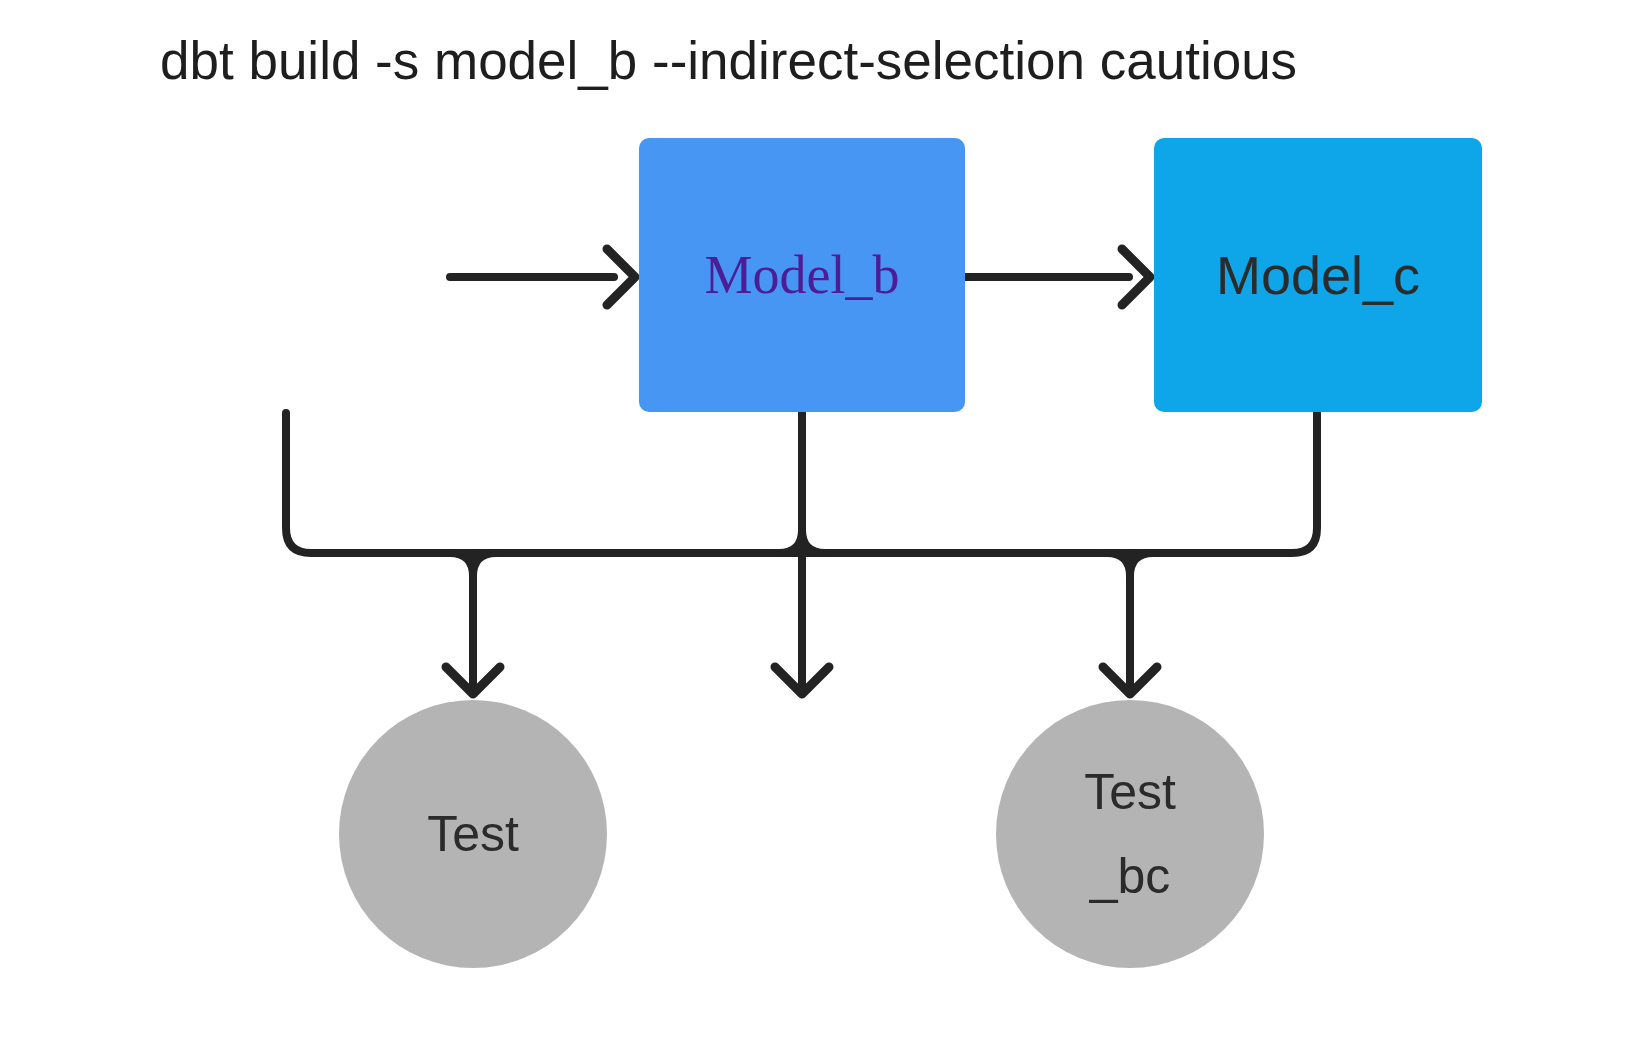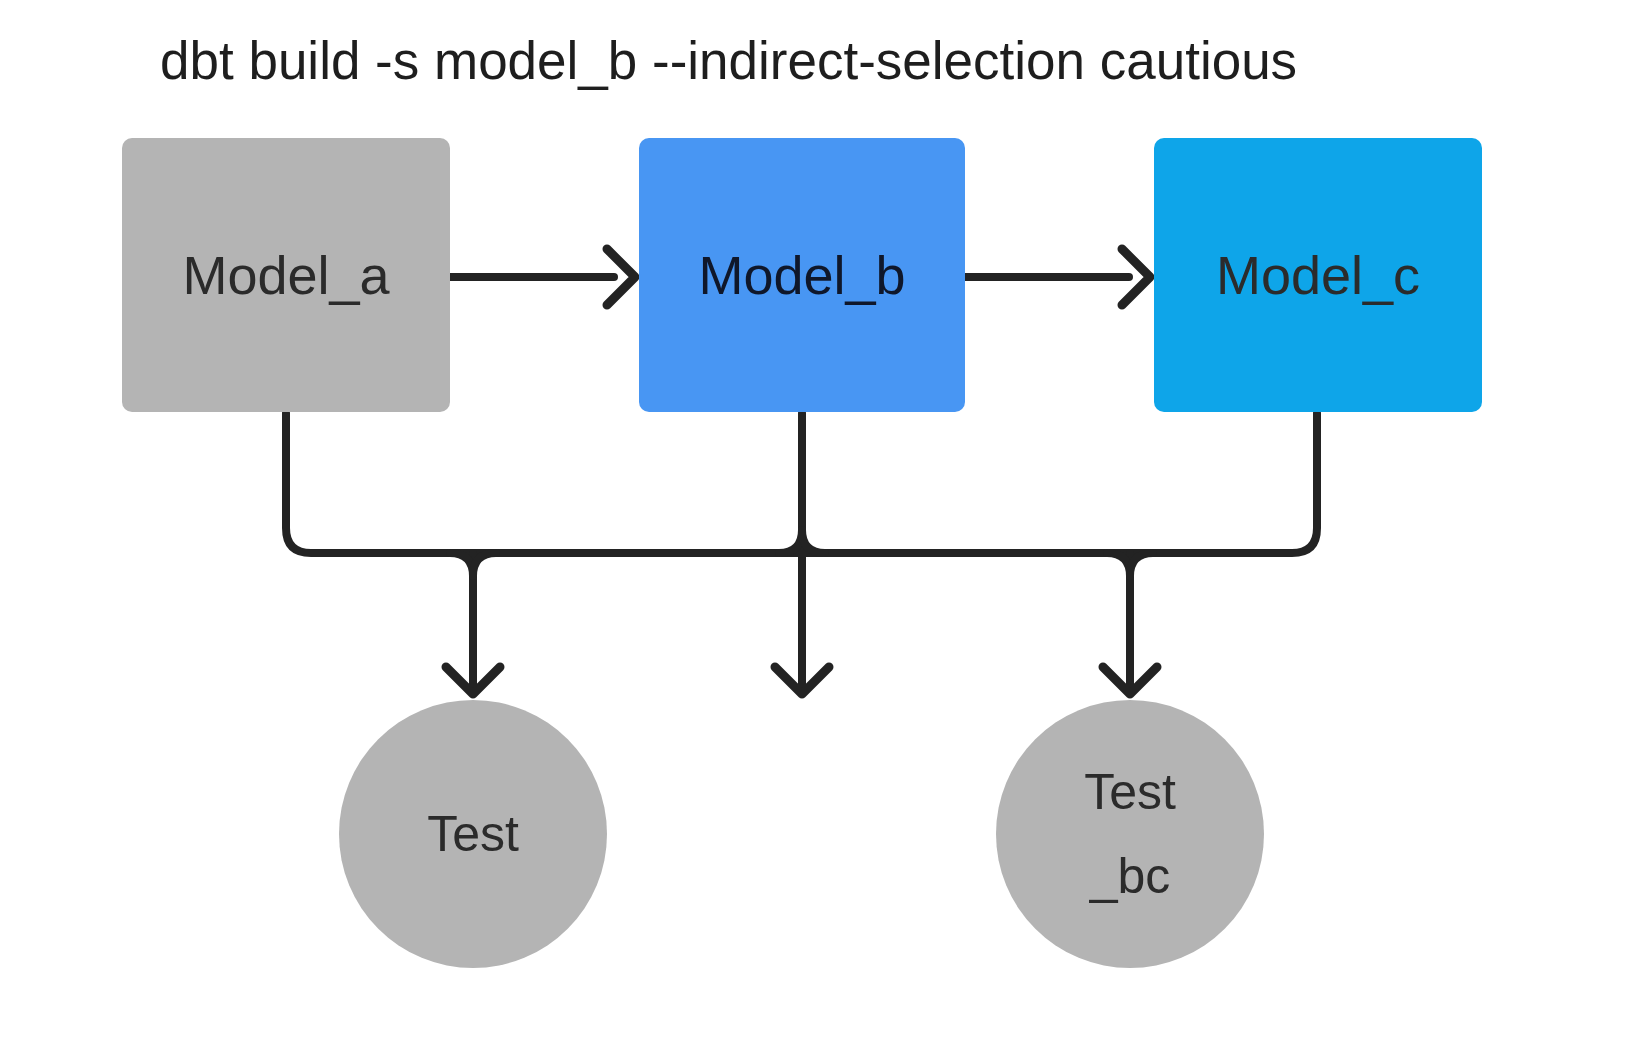--- a/index.html
+++ b/index.html
@@ -52,21 +52,21 @@
     top: 138px;
     height: 274px;
     border-radius: 10px;
     display: flex;
     align-items: center;
     justify-content: center;
     font-size: 54px;
     color: #2b2b2b;
   }
   .box-a { left: 122px;  width: 328px; background: #b4b4b4; }
-  .box-b { left: 639px;  width: 326px; background: #4896f3; color: #0f172a; }
+  .box-b { left: 639px;  width: 326px; background: #4896f3; color: #4c1d95; font-family: Liberation Serif, serif; }
   .box-c { left: 1154px; width: 328px; background: #0ea5e9; }
   .node-circle {
     position: absolute;
     top: 700px;
     width: 268px;
     height: 268px;
     border-radius: 50%;
     display: flex;
     flex-direction: column;
     align-items: center;
@@ -108,23 +108,20 @@
 
     <path class="edge" d="M1130 553 V690"></path>
     <path class="edge" d="M1107 553 Q1130 553 1130 576"></path>
     <path class="edge" d="M1153 553 Q1130 553 1130 576"></path>
 
     <path class="arrowhead" d="M446 667 L473 694 L500 667"></path>
     <path class="arrowhead" d="M775 667 L802 694 L829 667"></path>
     <path class="arrowhead" d="M1103 667 L1130 694 L1157 667"></path>
   </svg>
 
-  <div class="node-box box-a">
-    <span>Model_a</span>
-  </div>
 
   <div class="node-box box-b">
     <span>Model_b</span>
   </div>
 
   <div class="node-box box-c">
     <span>Model_c</span>
   </div>
 
   <div class="node-circle circle-ab">

